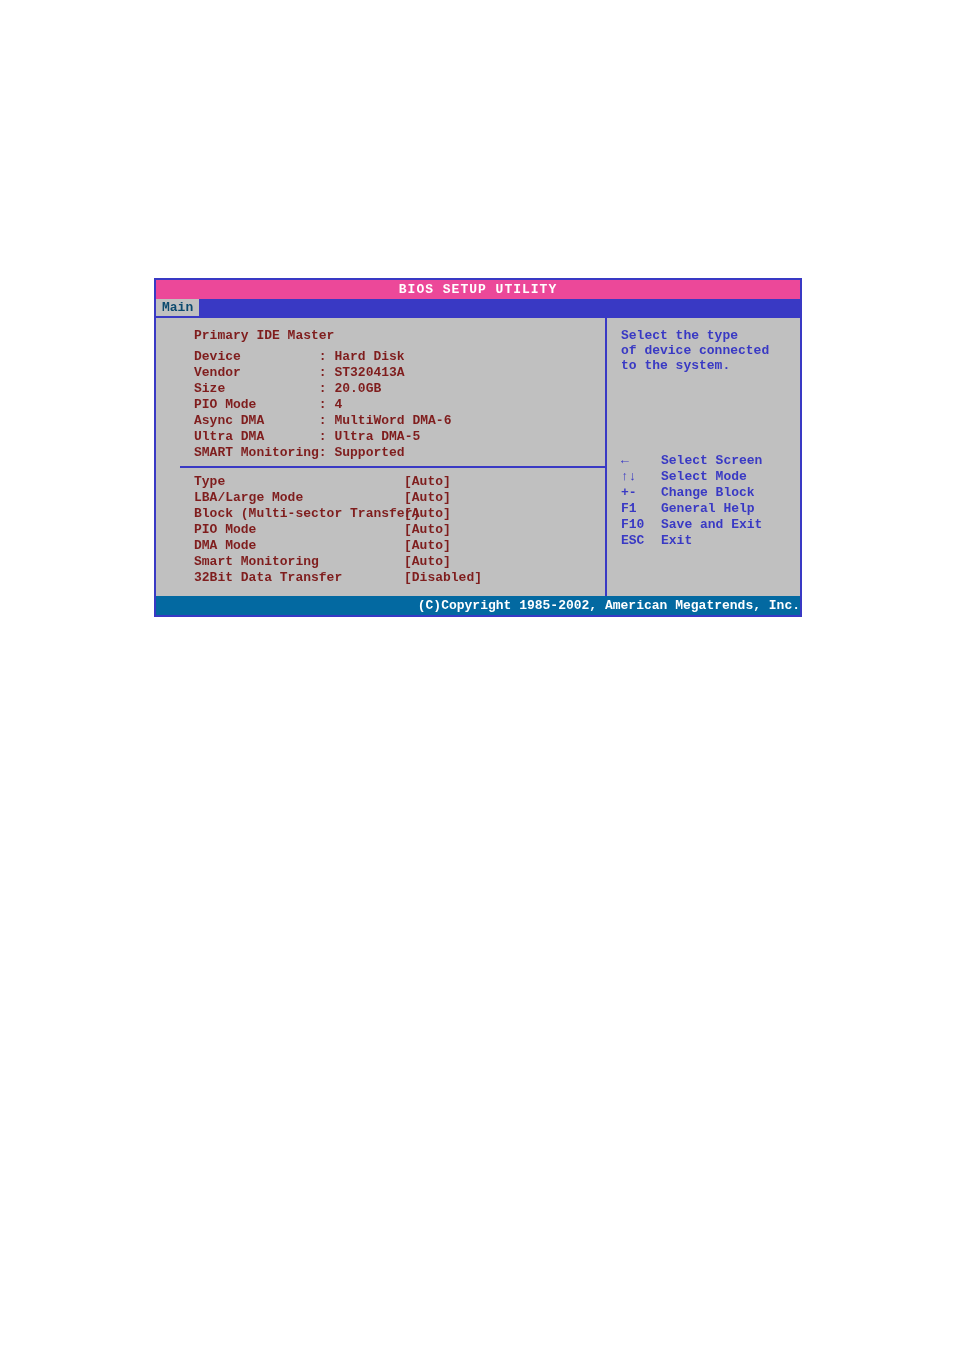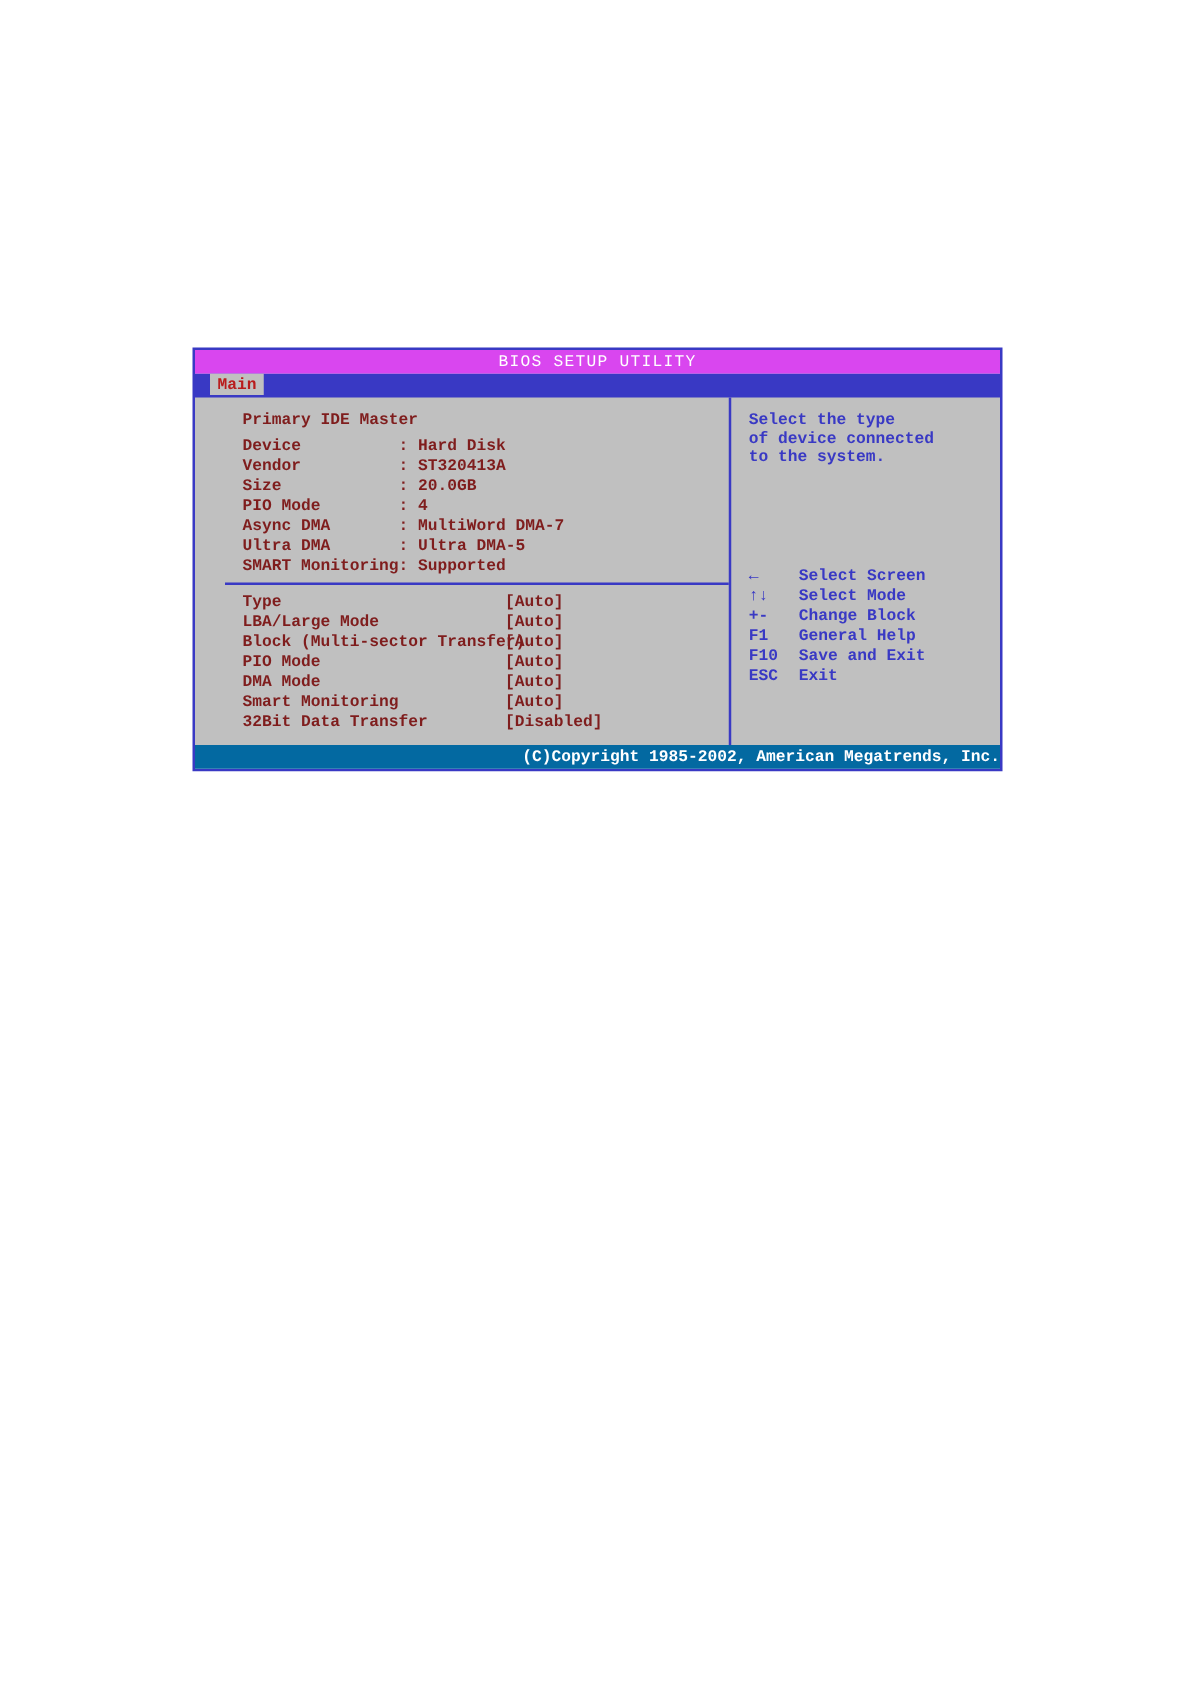--- a/index.html
+++ b/index.html
@@ -17,52 +17,51 @@
       position: relative;
     }
     .bios-container {
       position: absolute;
       top: 278px;
       left: 154px;
       width: 648px;
       border: 2px solid #3939c4;
     }
     .title-bar {
-      background: #d946ef;
+      background: #ec4899;
       color: #fff;
       text-align: center;
       padding: 2px 0;
-      font-weight: normal;
+      font-weight: bold;
       letter-spacing: 1px;
     }
     .tab-row {
       background: #3939c4;
       padding: 0;
     }
     .tab {
       display: inline-block;
       background: #c0c0c0;
-      color: #b91c1c;
+      color: #0c4a6e;
       padding: 1px 6px;
-      margin-left: 12px;
     }
     .main-area {
       display: flex;
       background: #c0c0c0;
       border-top: 2px solid #3939c4;
     }
     .left-panel {
       flex: 1;
       padding: 10px 14px;
       border-right: 2px solid #3939c4;
       color: #7f1d1d;
       margin-left: 24px;
     }
     .right-panel {
-      width: 215px;
+      width: 193px;
       padding: 10px 14px;
       color: #3939c4;
     }
     .section-title {
       margin-bottom: 6px;
     }
     .info-row {
       white-space: pre;
       margin-bottom: 1px;
     }
@@ -116,21 +115,21 @@
     <span class="tab">Main</span>
   </div>
   <div class="main-area">
     <div class="left-panel">
       <div class="section-title">Primary IDE Master</div>
       <div>
         <div class="info-row"><span>Device          </span><span>: Hard Disk</span></div>
         <div class="info-row"><span>Vendor          </span><span>: ST320413A</span></div>
         <div class="info-row"><span>Size            </span><span>: 20.0GB</span></div>
         <div class="info-row"><span>PIO Mode        </span><span>: 4</span></div>
-        <div class="info-row"><span>Async DMA       </span><span>: MultiWord DMA-7</span></div>
+        <div class="info-row"><span>Async DMA       </span><span>: MultiWord DMA-6</span></div>
         <div class="info-row"><span>Ultra DMA       </span><span>: Ultra DMA-5</span></div>
         <div class="info-row"><span>SMART Monitoring</span><span>: Supported</span></div>
       </div>
       <div class="divider"></div>
       <div>
         <div class="option-row">
             <span class="option-label">Type</span>
             <span class="option-value">[Auto]</span>
           </div>
         <div class="option-row">

